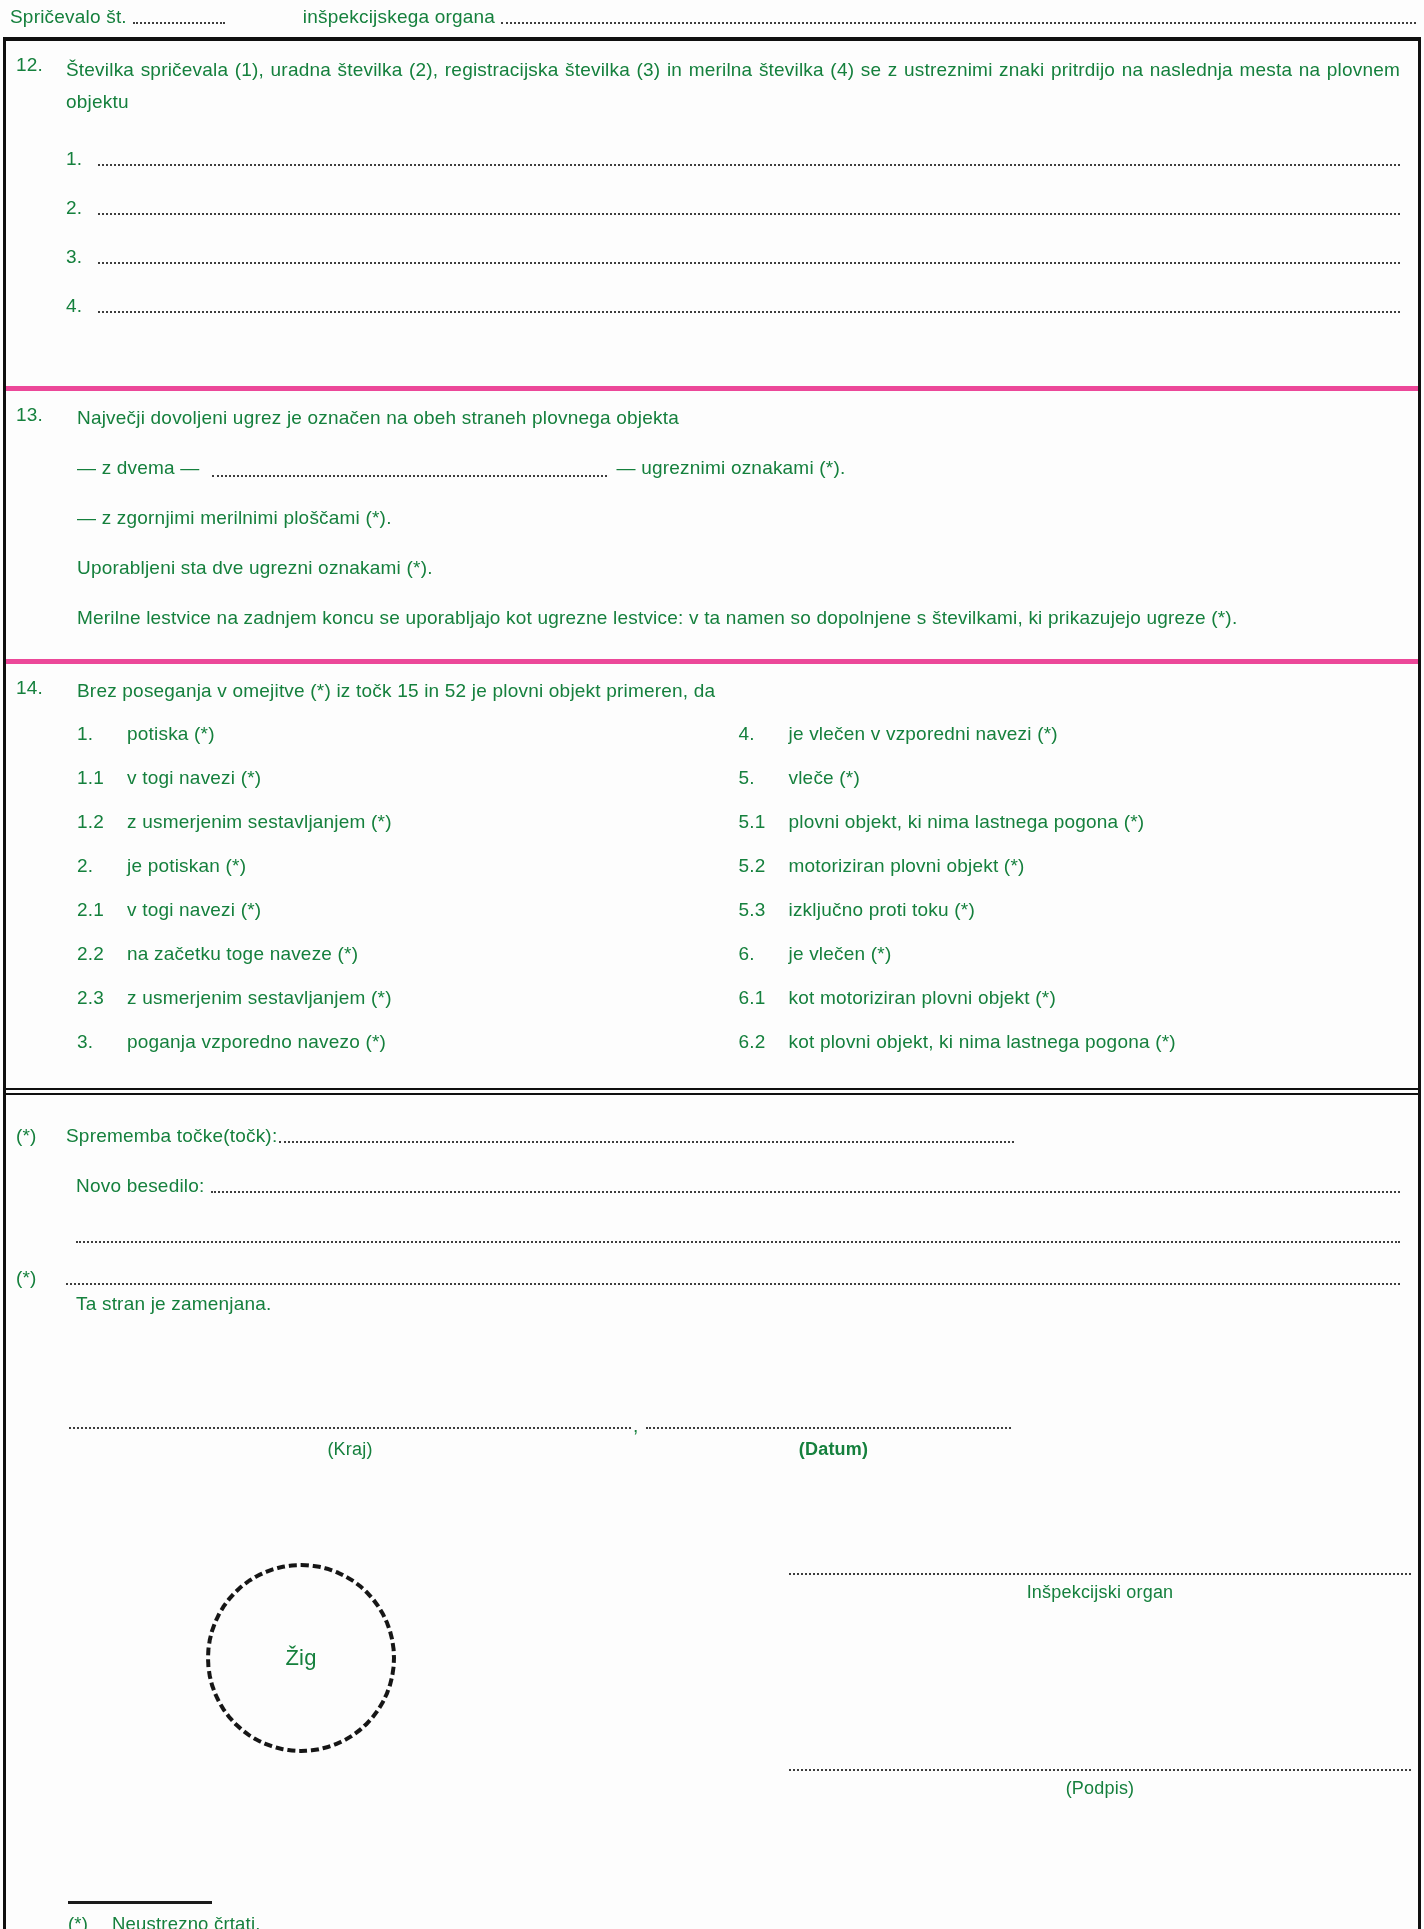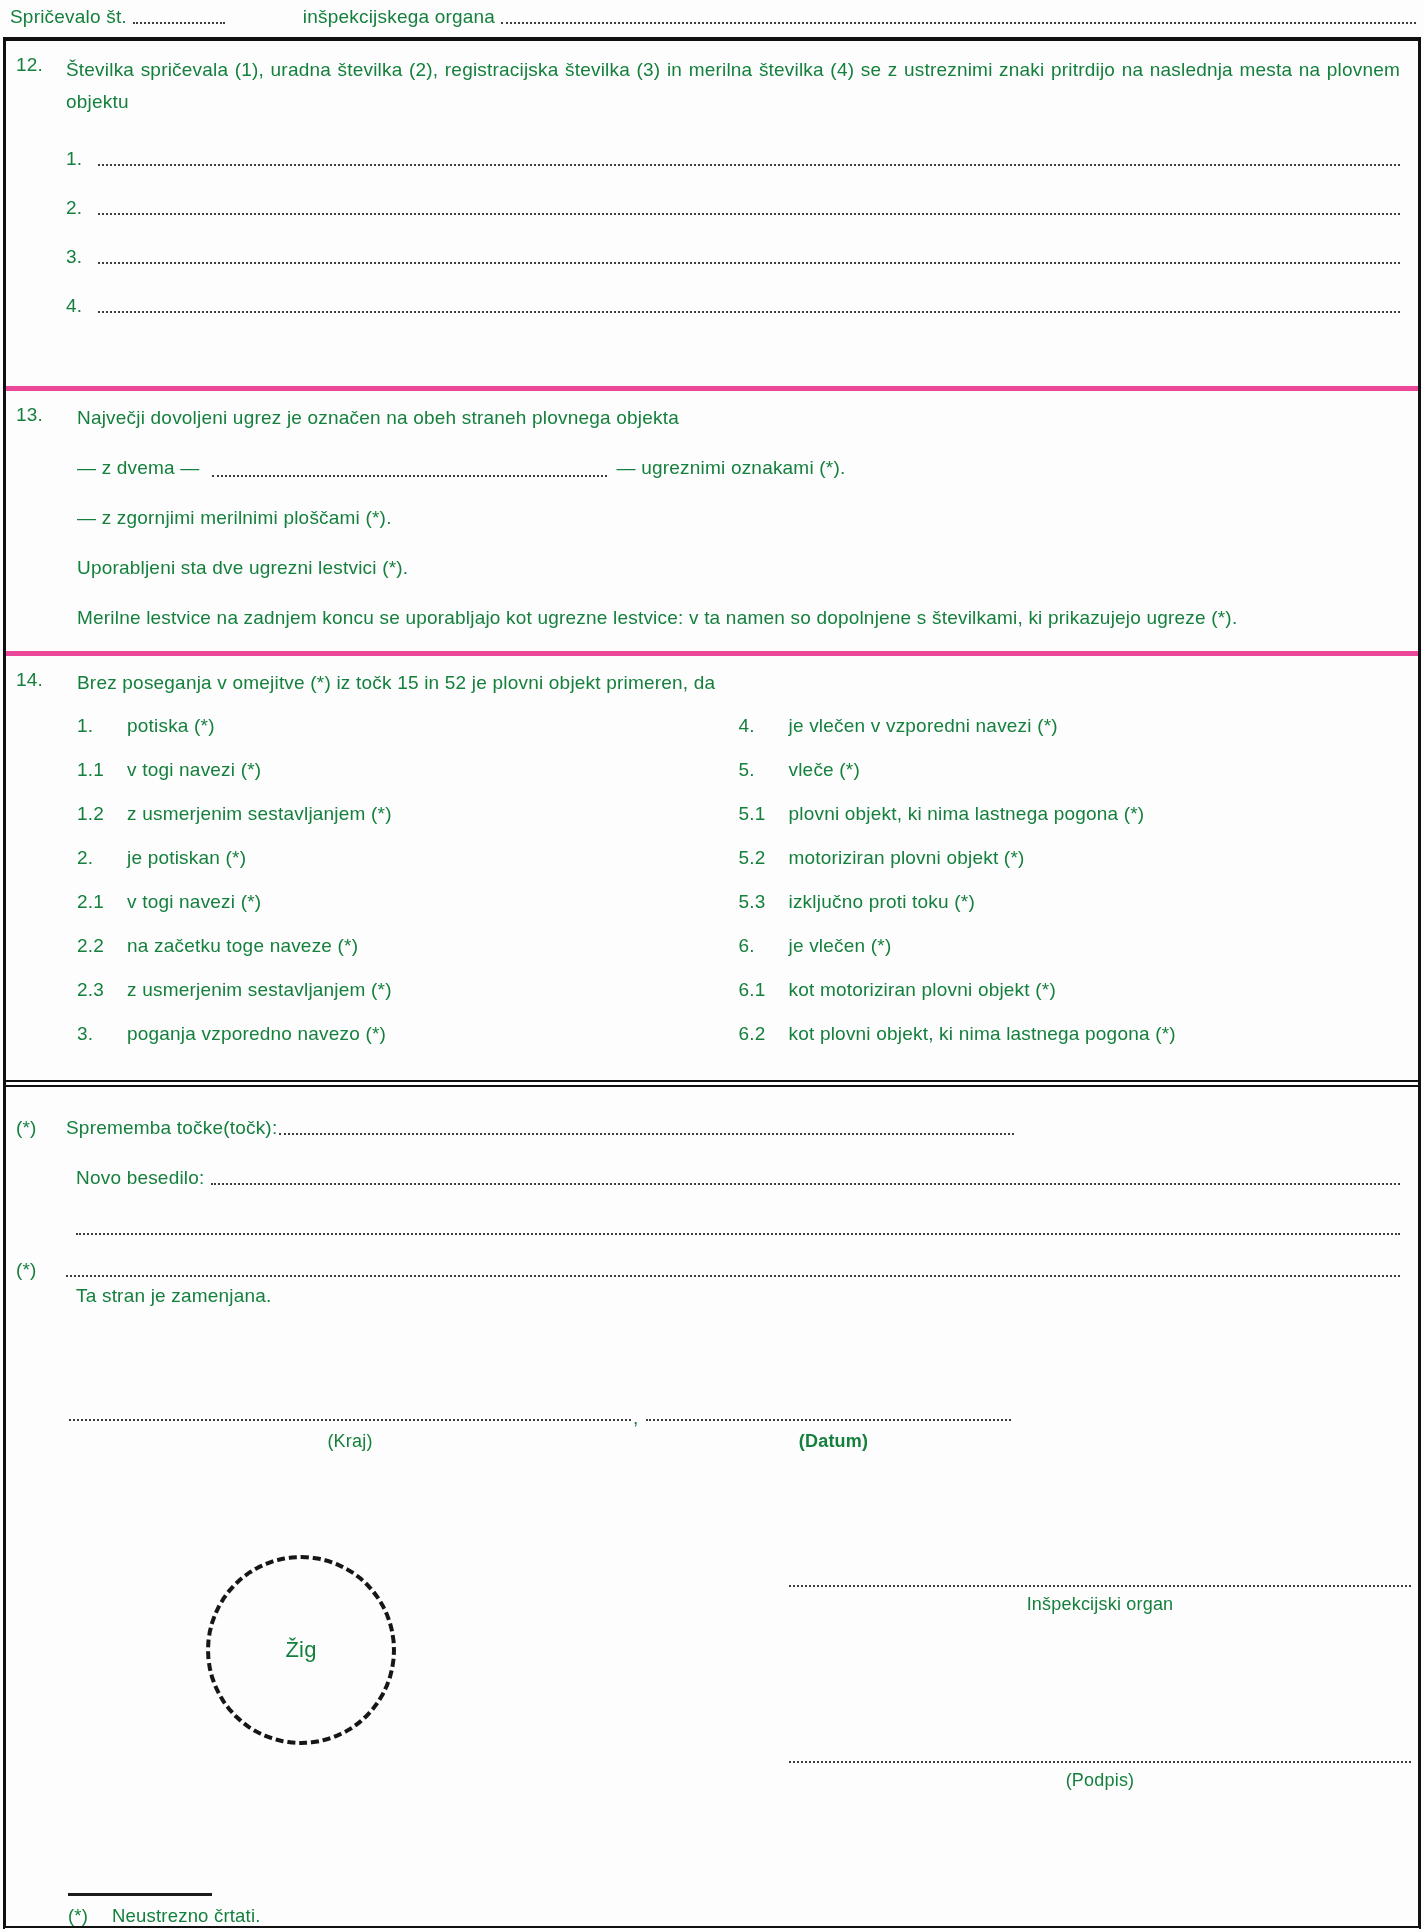--- a/index.html
+++ b/index.html
@@ -102,22 +102,22 @@
     <div class="row row13 sec">
       <div class="snum">13.</div>
       <div class="sbody">
         <p>Največji dovoljeni ugrez je označen na obeh straneh plovnega objekta</p>
         <p class="flexline">
           <span>— z dvema —</span>
           <span class="dots mid fixed"></span>
           <span>— ugreznimi oznakami (*).</span>
         </p>
         <p>— z zgornjimi merilnimi ploščami (*).</p>
-        <p>Uporabljeni sta dve ugrezni lestvici (*).</p>
-        <p class="just" style="margin-bottom:8px">Merilne lestvice na zadnjem koncu se uporabljajo kot ugrezne lestvice: v ta namen so dopolnjene s številkami, ki prikazujejo ugreze (*).</p>
+        <p>Uporabljeni sta dve ugrezni oznakami (*).</p>
+        <p class="just" style="margin-bottom:16px">Merilne lestvice na zadnjem koncu se uporabljajo kot ugrezne lestvice: v ta namen so dopolnjene s številkami, ki prikazujejo ugreze (*).</p>
       </div>
     </div>
 
     <div class="row row14 sec">
       <div class="snum">14.</div>
       <div class="sbody">
         <p style="margin-bottom:0">Brez poseganja v omejitve (*) iz točk 15 in 52 je plovni objekt primeren, da</p>
         <div class="cols">
           <div class="col">
             <div class="li">
@@ -225,21 +225,21 @@
           <span class="c562">(Kraj)</span>
           <span style="width:20px;flex:none"></span>
           <span class="c365">(Datum)</span>
         </div>
       </div>
 
       <div class="abs stamp">
         <span>Žig</span>
       </div>
 
-      <div class="abs sigblock" style="top:480px">
+      <div class="abs sigblock" style="top:460px">
         <div class="sigline"></div>
         <div class="sigcap">Inšpekcijski organ</div>
       </div>
 
       <div class="abs sigblock" style="top:656px">
         <div class="sigline"></div>
         <div class="sigcap">(Podpis)</div>
       </div>
 
       <div class="abs frule"></div>

